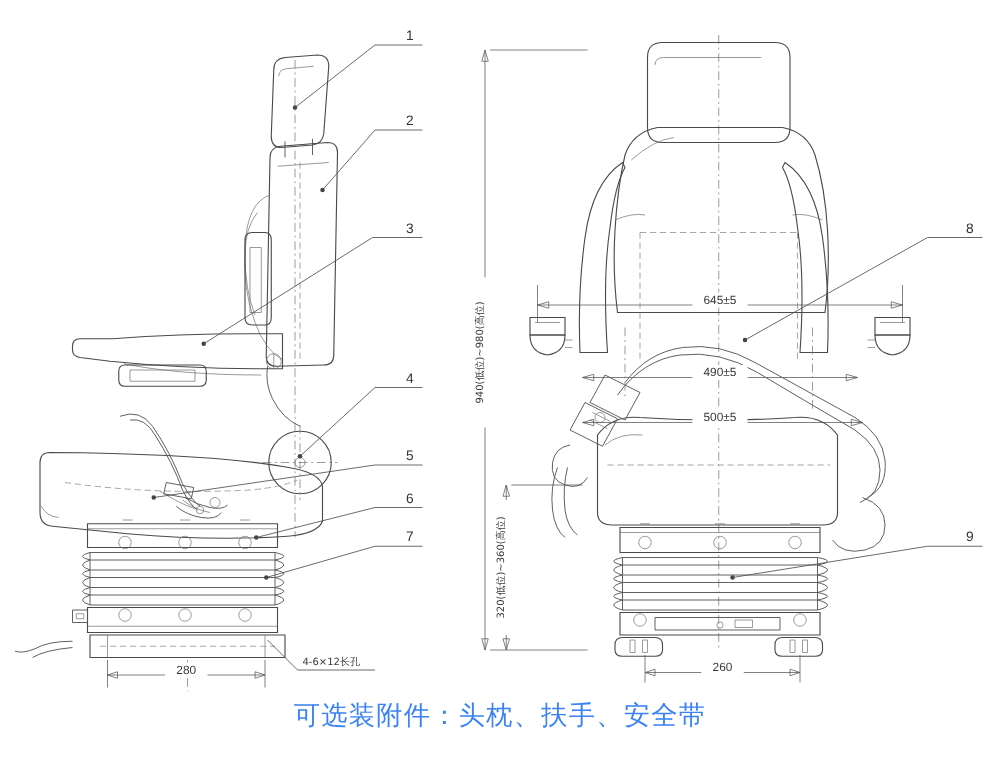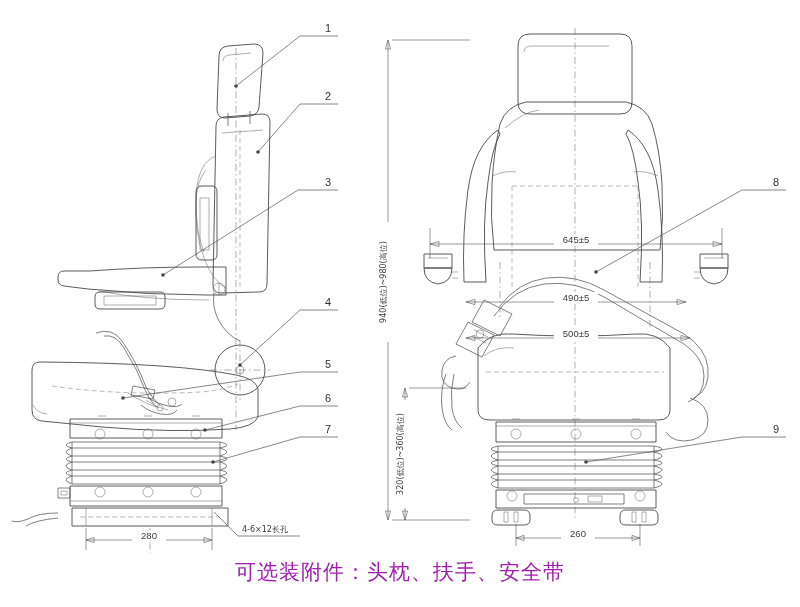--- a/index.html
+++ b/index.html
@@ -4,21 +4,21 @@
 <style>
   html,body{margin:0;padding:0;background:#ffffff;}
   body{
     width:800px;height:607px;position:relative;overflow:hidden;
     font-family:"Liberation Sans","DejaVu Sans",sans-serif;
     color:#2b2b2b;
   }
   #drawing{position:absolute;left:0;top:0;width:800px;height:607px;}
   .cap{
     position:absolute;left:0;top:558px;width:800px;text-align:center;
-    font-size:21px;color:#a21caf;letter-spacing:1px;
+    font-size:21px;color:#3b82f6;letter-spacing:1px;
     font-family:"DejaVu Sans","Liberation Sans",sans-serif;
   }
   svg text{font-family:"Liberation Sans","DejaVu Sans",sans-serif;fill:#3a3a3a;}
   .dimtxt{font-size:9.5px;}
   .cjk{font-family:"DejaVu Sans","Liberation Sans",sans-serif;font-size:8px;}
   .callout{font-size:11px;fill:#333;}
   .ln{fill:none;stroke:#4a4a4a;stroke-width:0.9;}
   .ln2{fill:none;stroke:#555;stroke-width:0.75;}
   .thin{fill:none;stroke:#6d6d6d;stroke-width:0.55;}
   .dash{fill:none;stroke:#7a7a7a;stroke-width:0.6;stroke-dasharray:7 3 1.5 3;}

